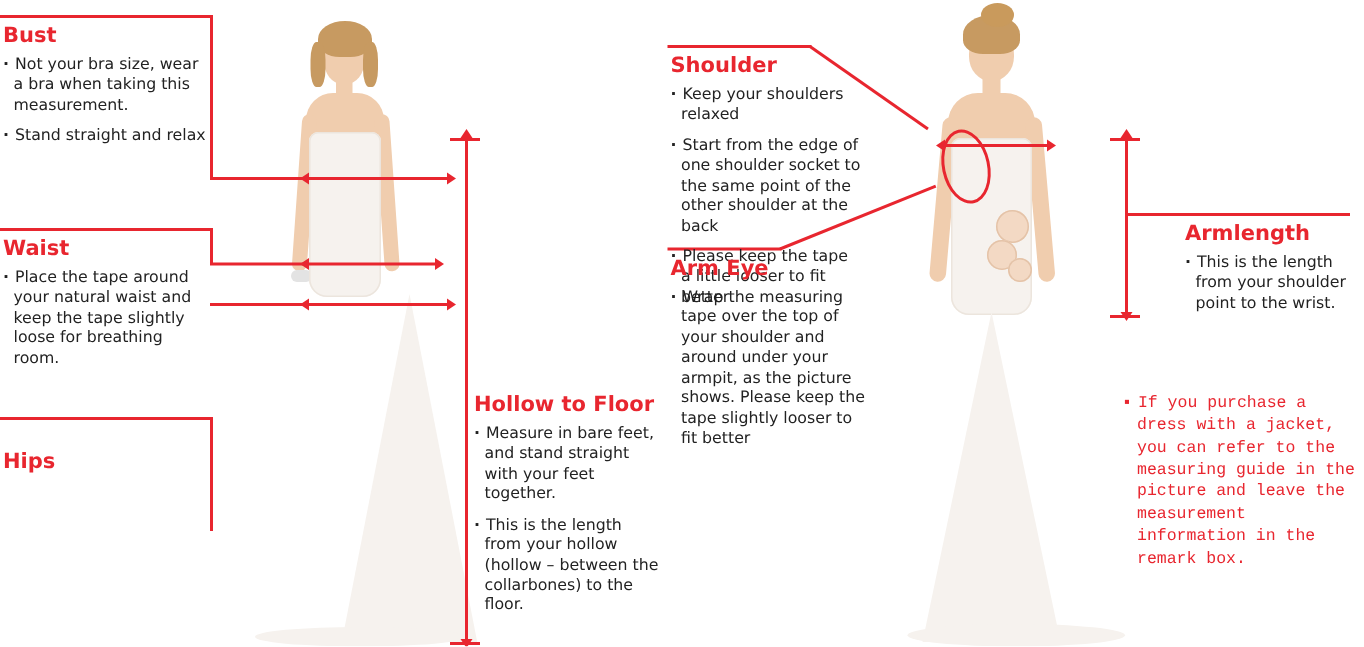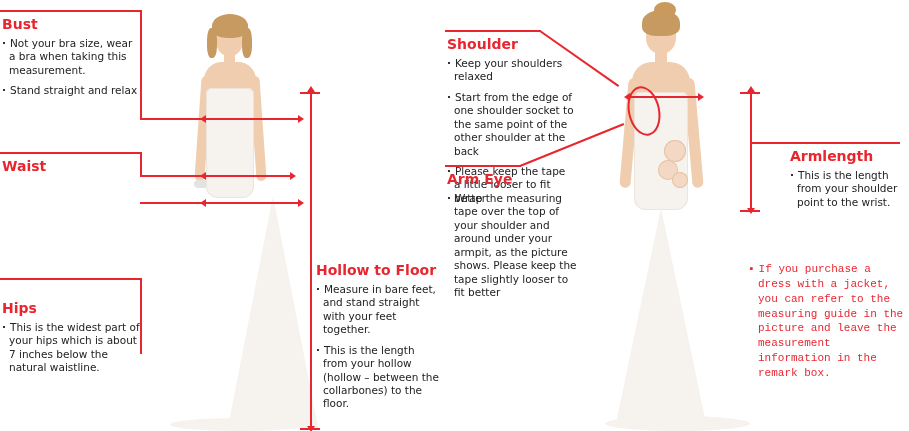--- a/index.html
+++ b/index.html
@@ -204,25 +204,25 @@
   <div class="mline" style="left:790px; top:142px; width:110px;"></div>
 
   <div class="blk" style="left:2px; top:0px; width:140px;">
     <div class="hdr">Bust</div>
     <div class="bullet">Not your bra size, wear a bra when taking this measurement.</div>
     <div class="bullet">Stand straight and relax</div>
   </div>
 
   <div class="blk" style="left:2px; top:142px; width:140px;">
     <div class="hdr">Waist</div>
+    <div class="bullet">Place the tape around your natural waist and keep the tape slightly loose for breathing room.</div>
   </div>
 
   <div class="blk" style="left:2px; top:284px; width:140px;">
     <div class="hdr">Hips</div>
-    <div class="bullet">This is the widest part of your hips which is about 7 inches below the natural waistline.</div>
   </div>
 
   <div class="blk" style="left:447px; top:20px; width:128px;">
     <div class="hdr">Shoulder</div>
     <div class="bullet">Keep your shoulders relaxed</div>
     <div class="bullet">Start from the edge of one shoulder socket to the same point of the other shoulder at the back</div>
     <div class="bullet">Please keep the tape a little looser to fit better</div>
   </div>
 
   <div class="blk" style="left:316px; top:246px; width:124px;">

